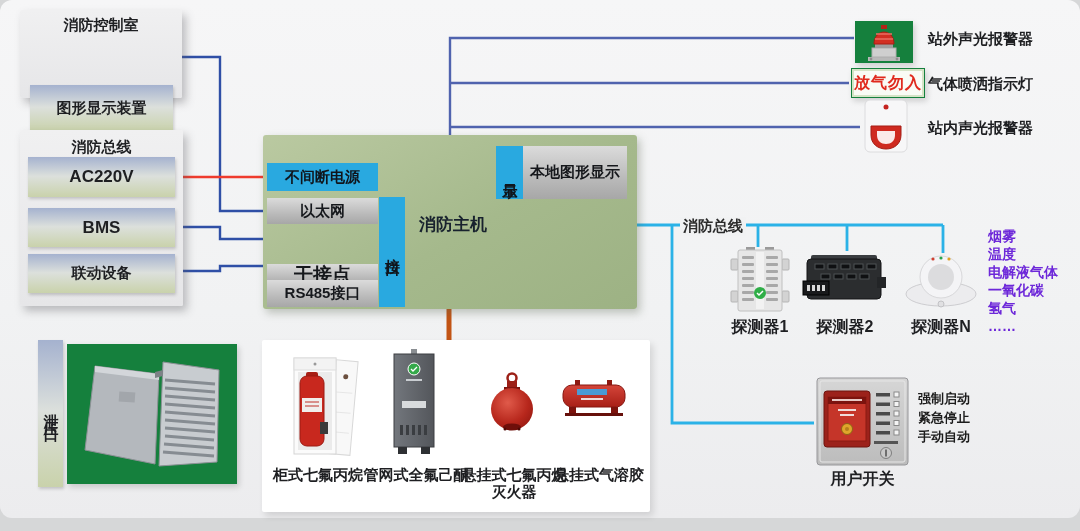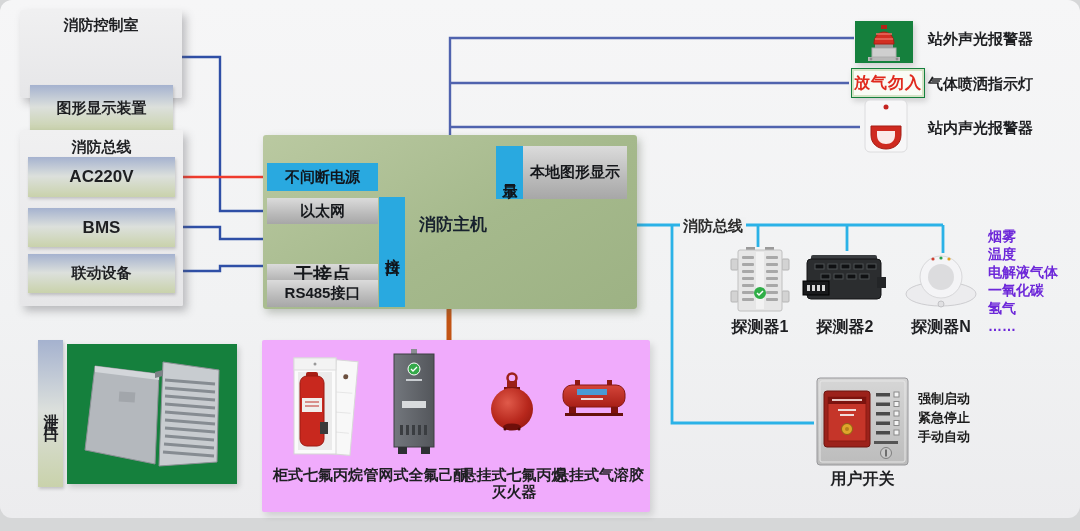--- a/index.html
+++ b/index.html
@@ -14,21 +14,21 @@
   .panel{background:linear-gradient(180deg,#f0f0f1,#e6e6e8);
          box-shadow:4px 5px 9px rgba(95,95,100,.38);border-radius:2px;}
   .gradbox{background:linear-gradient(180deg,#a5b2cf 0%,#dce0dc 48%,#c9d2ab 100%);
            box-shadow:1px 2px 3px rgba(0,0,0,.18);}
   .cyan{background:#29a9e0;color:#10151c;}
   .grayrow{background:linear-gradient(180deg,#dbdbdb 0%,#b8b8b8 65%,#a7a7a7 100%);color:#16181c;}
   .vtext{writing-mode:vertical-rl;text-orientation:upright;}
   .card{background:#15803d;box-shadow:2px 3px 6px rgba(0,0,0,.16);}
   #host{background:linear-gradient(150deg,#bac9a1 0%,#a5b98c 55%,#9db284 100%);
         border-radius:3px;box-shadow:3px 4px 8px rgba(90,100,80,.35);}
-  #ext-box{background:#f0abfc;border-radius:2px;box-shadow:3px 4px 7px rgba(0,0,0,.12);}
+  #ext-box{background:#ffffff;border-radius:2px;box-shadow:3px 4px 7px rgba(0,0,0,.12);}
   .sign-inner{border:2px solid #d5e4c6;background:#f9fbf5;color:#e02b1e;
               font-weight:700;font-size:16px;letter-spacing:1px;}
   svg{display:block;}
 </style>
 </head>
 <body>
 
 <div id="canvas">
   <div class="sheet"></div>
 

